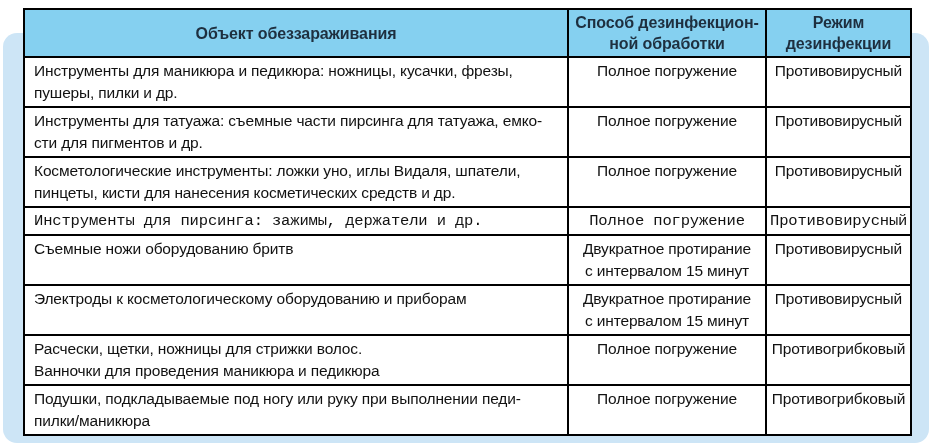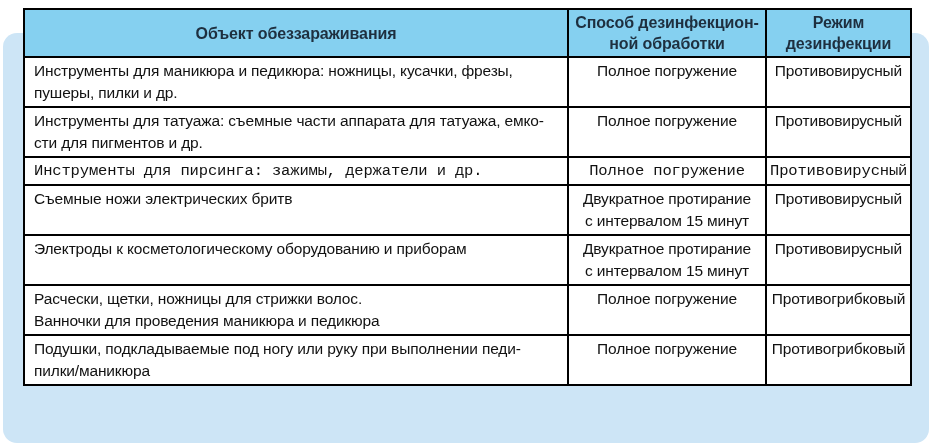--- a/index.html
+++ b/index.html
@@ -98,32 +98,38 @@
       </tr>
     </thead>
     <tbody id="table-body">
         <tr style="height: 48px;">
       <td class="cell-object">Инструменты для маникюра и педикюра: ножницы, кусачки, фрезы,
 пушеры, пилки и др.</td>
       <td class="cell-method">Полное погружение</td>
       <td class="cell-mode">Противовирусный</td>
     </tr>
         <tr style="height: 48px;">
-      <td class="cell-object">Инструменты для татуажа: съемные части аппарата для татуажа, емко-
+      <td class="cell-object">Инструменты для татуажа: съемные части пирсинга для татуажа, емко-
 сти для пигментов и др.</td>
+      <td class="cell-method">Полное погружение</td>
+      <td class="cell-mode">Противовирусный</td>
+    </tr>
+        <tr style="height: 49px;">
+      <td class="cell-object">Косметологические инструменты: ложки уно, иглы Видаля, шпатели,
+пинцеты, кисти для нанесения косметических средств и др.</td>
       <td class="cell-method">Полное погружение</td>
       <td class="cell-mode">Противовирусный</td>
     </tr>
         <tr style="height: 28px; font-family: Liberation Mono, monospace;">
       <td class="cell-object">Инструменты для пирсинга: зажимы, держатели и др.</td>
       <td class="cell-method">Полное погружение</td>
       <td class="cell-mode">Противовирусный</td>
     </tr>
         <tr style="height: 48px;">
-      <td class="cell-object">Съемные ножи электрических бритв</td>
+      <td class="cell-object">Съемные ножи оборудованию бритв</td>
       <td class="cell-method">Двукратное протирание
 с интервалом 15 минут</td>
       <td class="cell-mode">Противовирусный</td>
     </tr>
         <tr style="height: 49px;">
       <td class="cell-object">Электроды к косметологическому оборудованию и приборам</td>
       <td class="cell-method">Двукратное протирание
 с интервалом 15 минут</td>
       <td class="cell-mode">Противовирусный</td>
     </tr>

